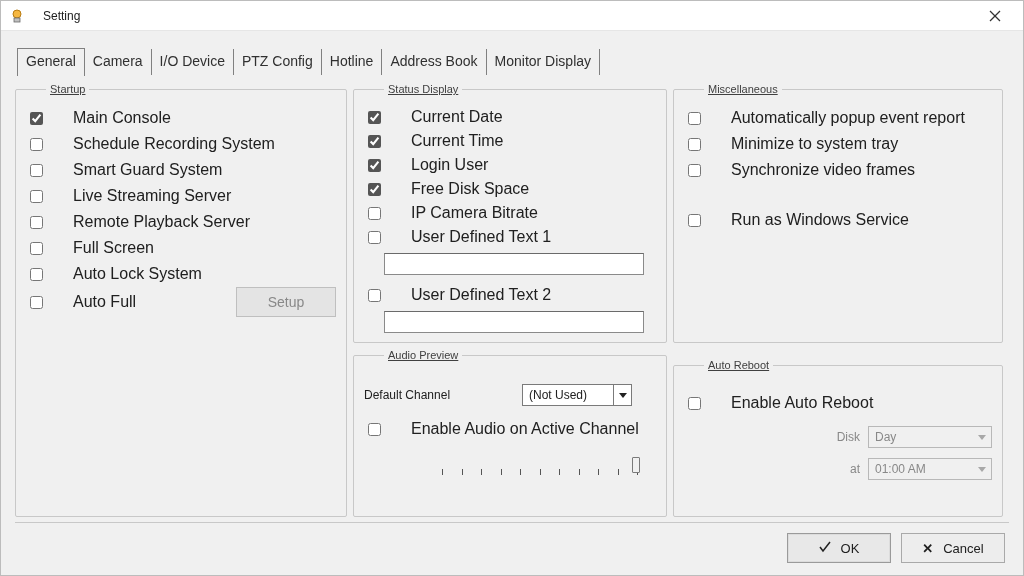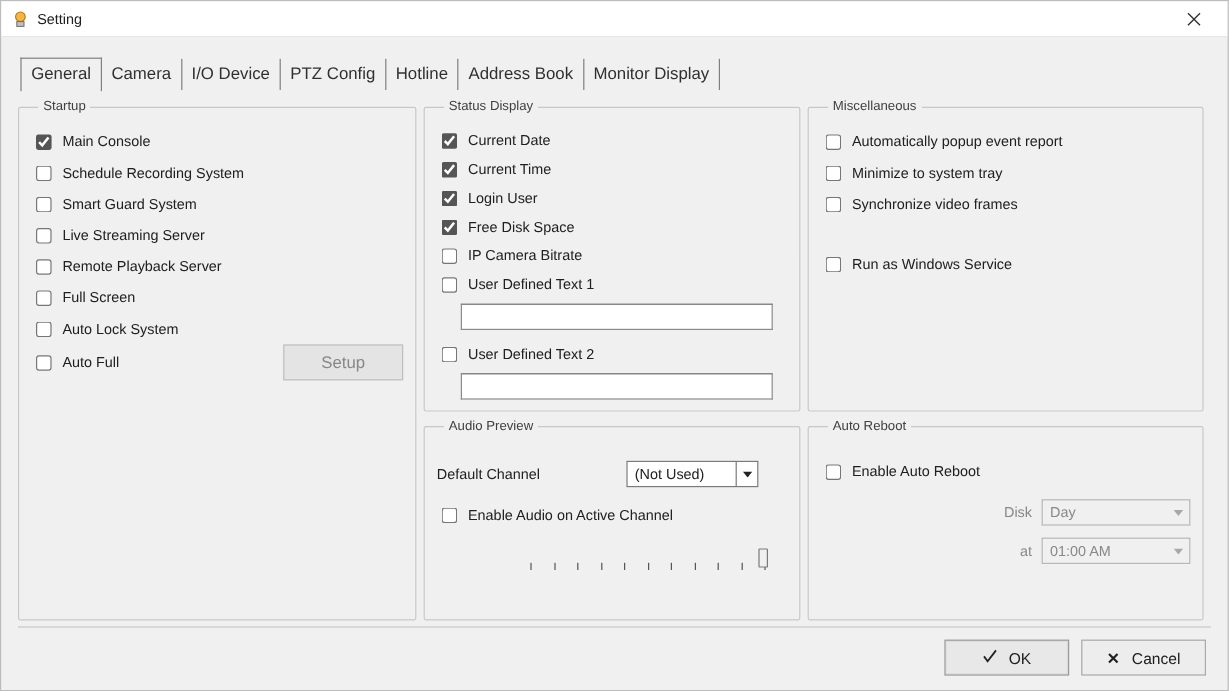--- a/index.html
+++ b/index.html
@@ -13,20 +13,21 @@
     position: relative;
     border: 1px solid #bcbcbc;
   }
   .titlebar {
     height: 30px;
     background: #fff;
     display: flex;
     align-items: center;
     padding: 0 8px;
     border-bottom: 1px solid #e6e6e6;
+    gap: 12px;
   }
   .titlebar .icon {
     width: 16px; height: 16px;
     margin-right: 6px;
     display: flex; align-items: center; justify-content: center;
   }
   .titlebar .title { flex: 0 0 auto; font-size: 12px; }
   .titlebar .spacer { flex: 1; }
   .titlebar .close {
     width: 40px; height: 28px;
@@ -55,47 +56,48 @@
     padding-bottom: 7px;
   }
   .content {
     padding: 8px 14px 8px 14px;
     display: flex;
     gap: 6px;
     height: 450px;
   }
   .col1 { width: 332px; display: flex; flex-direction: column; gap: 6px; }
   .col2 { width: 314px; display: flex; flex-direction: column; gap: 6px; }
-  .col3 { width: 330px; display: flex; flex-direction: column; gap: 6px; }
+  .col3 { width: 330px; display: flex; flex-direction: column; gap: 16px; }
   fieldset.group {
     border: 1px solid #c8c8c8;
     border-radius: 2px;
     padding: 10px 10px 10px 10px;
     margin: 0;
     background: #f0f0f0;
     position: relative;
   }
   fieldset.group > legend {
     font-size: 11px;
     color: #404040;
     padding: 0 4px;
-    margin-left: 6px;
+    margin-left: 20px;
+    text-decoration: underline;
   }
   .chk-row {
     display: flex;
     align-items: center;
     height: 24px;
     gap: 6px;
   }
   .chk-row--spaced { height: 26px; }
   input[type=checkbox] {
     width: 13px; height: 13px;
     accent-color: #555;
   }
-  .chk-label { font-size: 12px; }
+  .chk-label { font-size: 16px; margin-left: 21px; }
   .setup-btn {
     width: 100px; height: 30px;
     background: #e4e4e4;
     border: 1px solid #bfbfbf;
     color: #888;
     font-size: 14px;
     display: flex; align-items: center; justify-content: center;
   }
   .startup-rows .row-with-btn {
     display: flex; align-items: center; justify-content: space-between;

